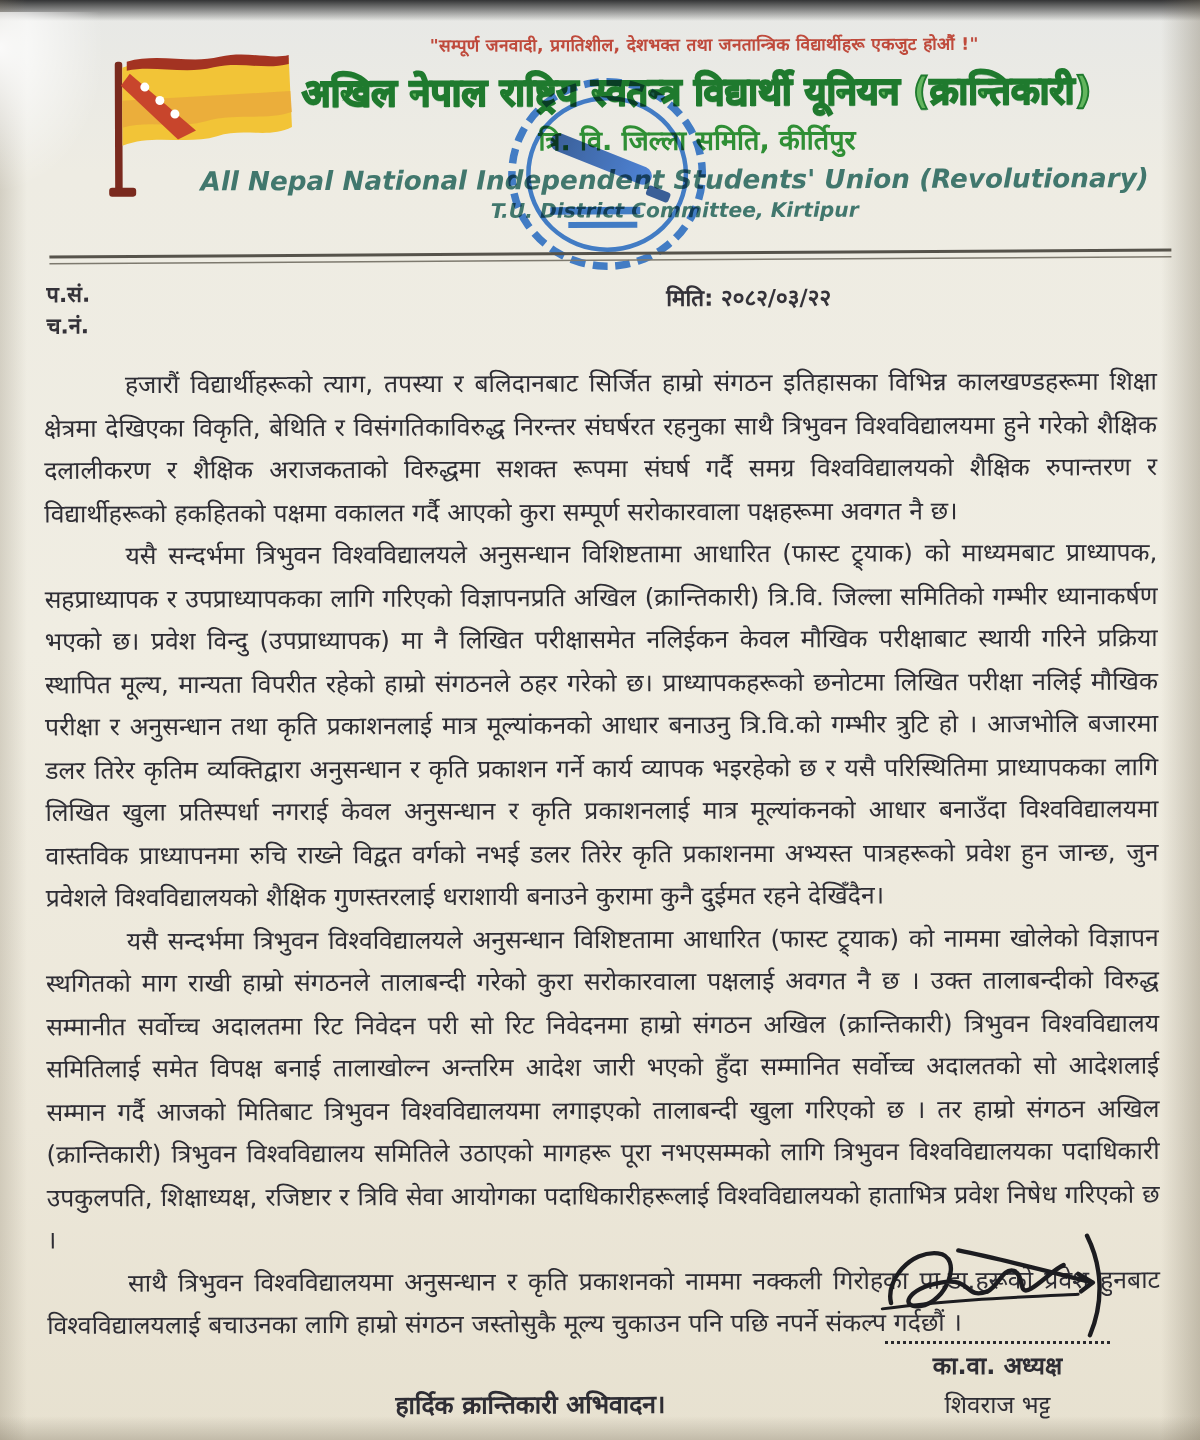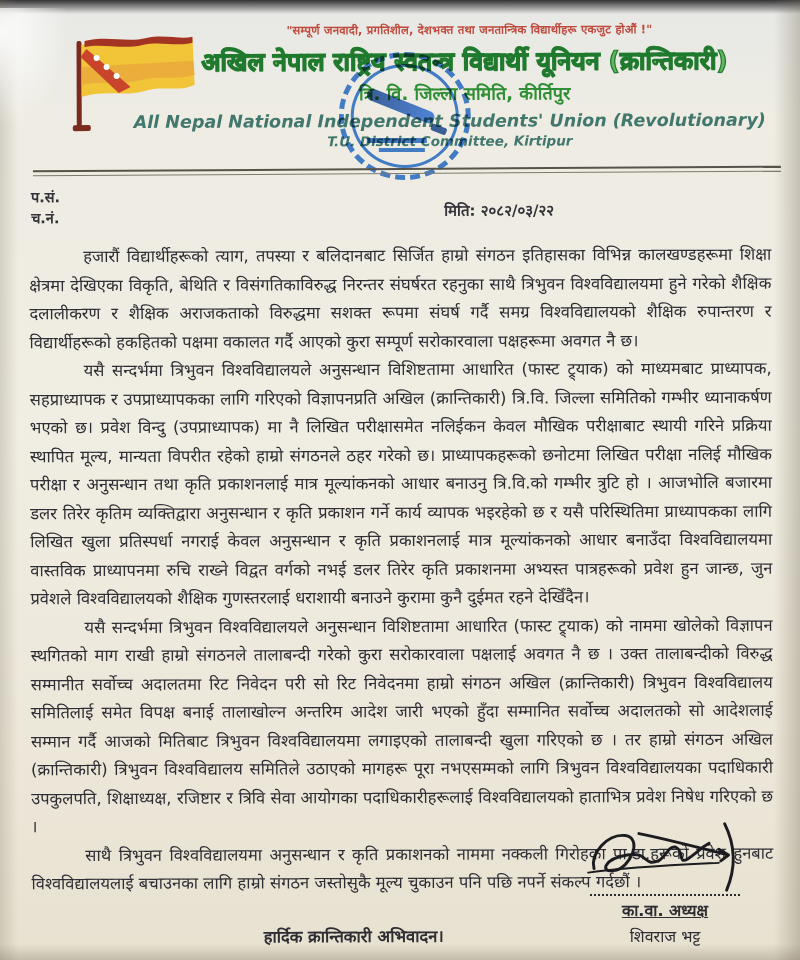--- a/index.html
+++ b/index.html
@@ -54,34 +54,34 @@
     transform:rotate(22deg);}
   .stamp .pen-tip{position:absolute;left:92px;top:74px;width:16px;height:7px;
     background:#123f86;border-radius:2px;transform:rotate(22deg);}
   .stamp .bar1{position:absolute;left:28px;top:86px;width:60px;height:5px;background:#1b62bd;}
   .stamp .bar2{position:absolute;left:40px;top:96px;width:46px;height:4px;background:#1b62bd;}
 
   
   .refrow{position:relative;margin:14px 30px 0 32px;height:48px;
     font-size:14.5px;font-weight:bold;color:#343239;}
   .ref-left div{line-height:21px;}
-  .ref-date{position:absolute;right:215px;top:14px;font-size:15px;}
+  .ref-date{position:absolute;right:215px;top:2px;font-size:15px;}
 
   
   .body-text{margin:8px 28px 0 30px;color:#2e2d34;
     font-size:16.5px;line-height:28.5px;text-align:justify;}
   .body-text p{margin:0;text-indent:54px;}
 
   .closing{margin:26px 0 0 262px;font-size:16.5px;font-weight:bold;color:#2e2d34;}
 
   
   .sig-block{position:absolute;right:30px;top:818px;width:210px;text-align:center;}
   .sig-scribble{width:190px;height:78px;margin-left:16px;}
   .sig-dots{width:150px;margin:-6px auto 2px auto;border-top:2.5px dotted #2a2a2e;}
-  .sig-title{font-size:16px;font-weight:bold;color:#2e2d34;line-height:26px;text-decoration:underline;}
+  .sig-title{font-size:16px;font-weight:bold;color:#2e2d34;line-height:26px;}
   .sig-name{font-size:16px;font-weight:normal;color:#2e2d34;line-height:26px;}
 </style>
 </head>
 <body>
 
 <div class="paper">
   <div class="content">
 
     <div class="letterhead">
       <svg class="flag" viewBox="0 0 140 110">

